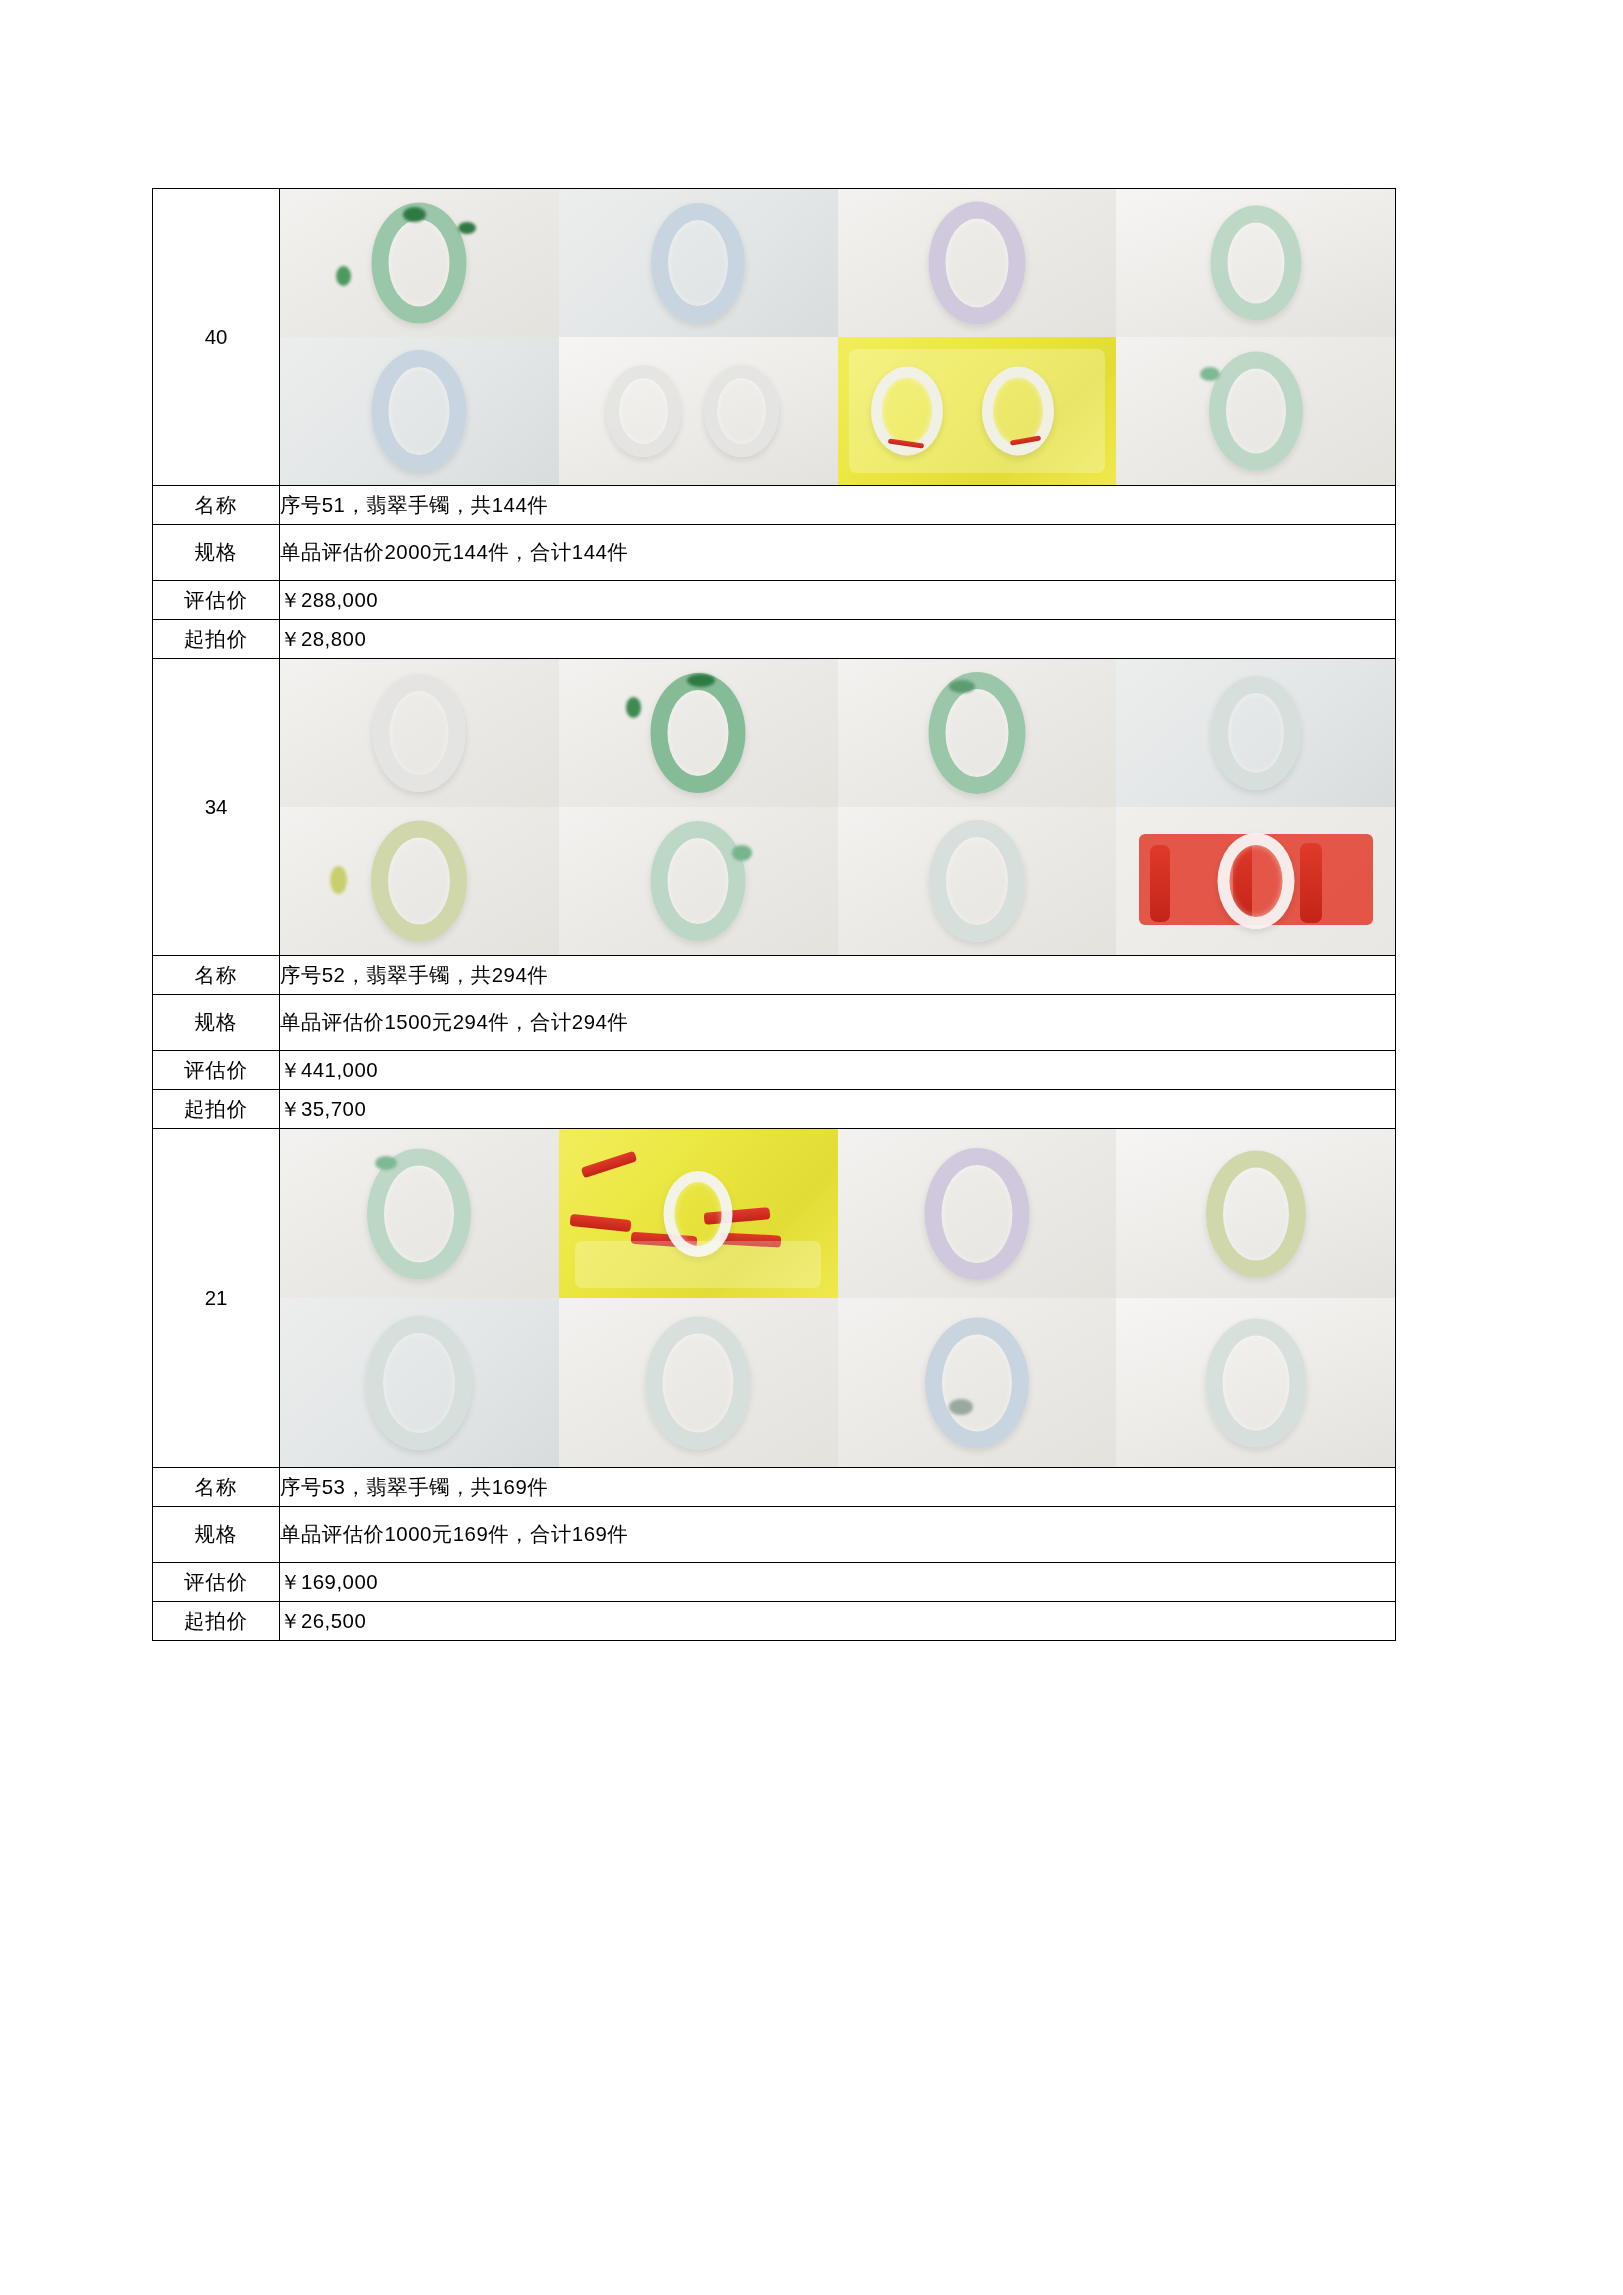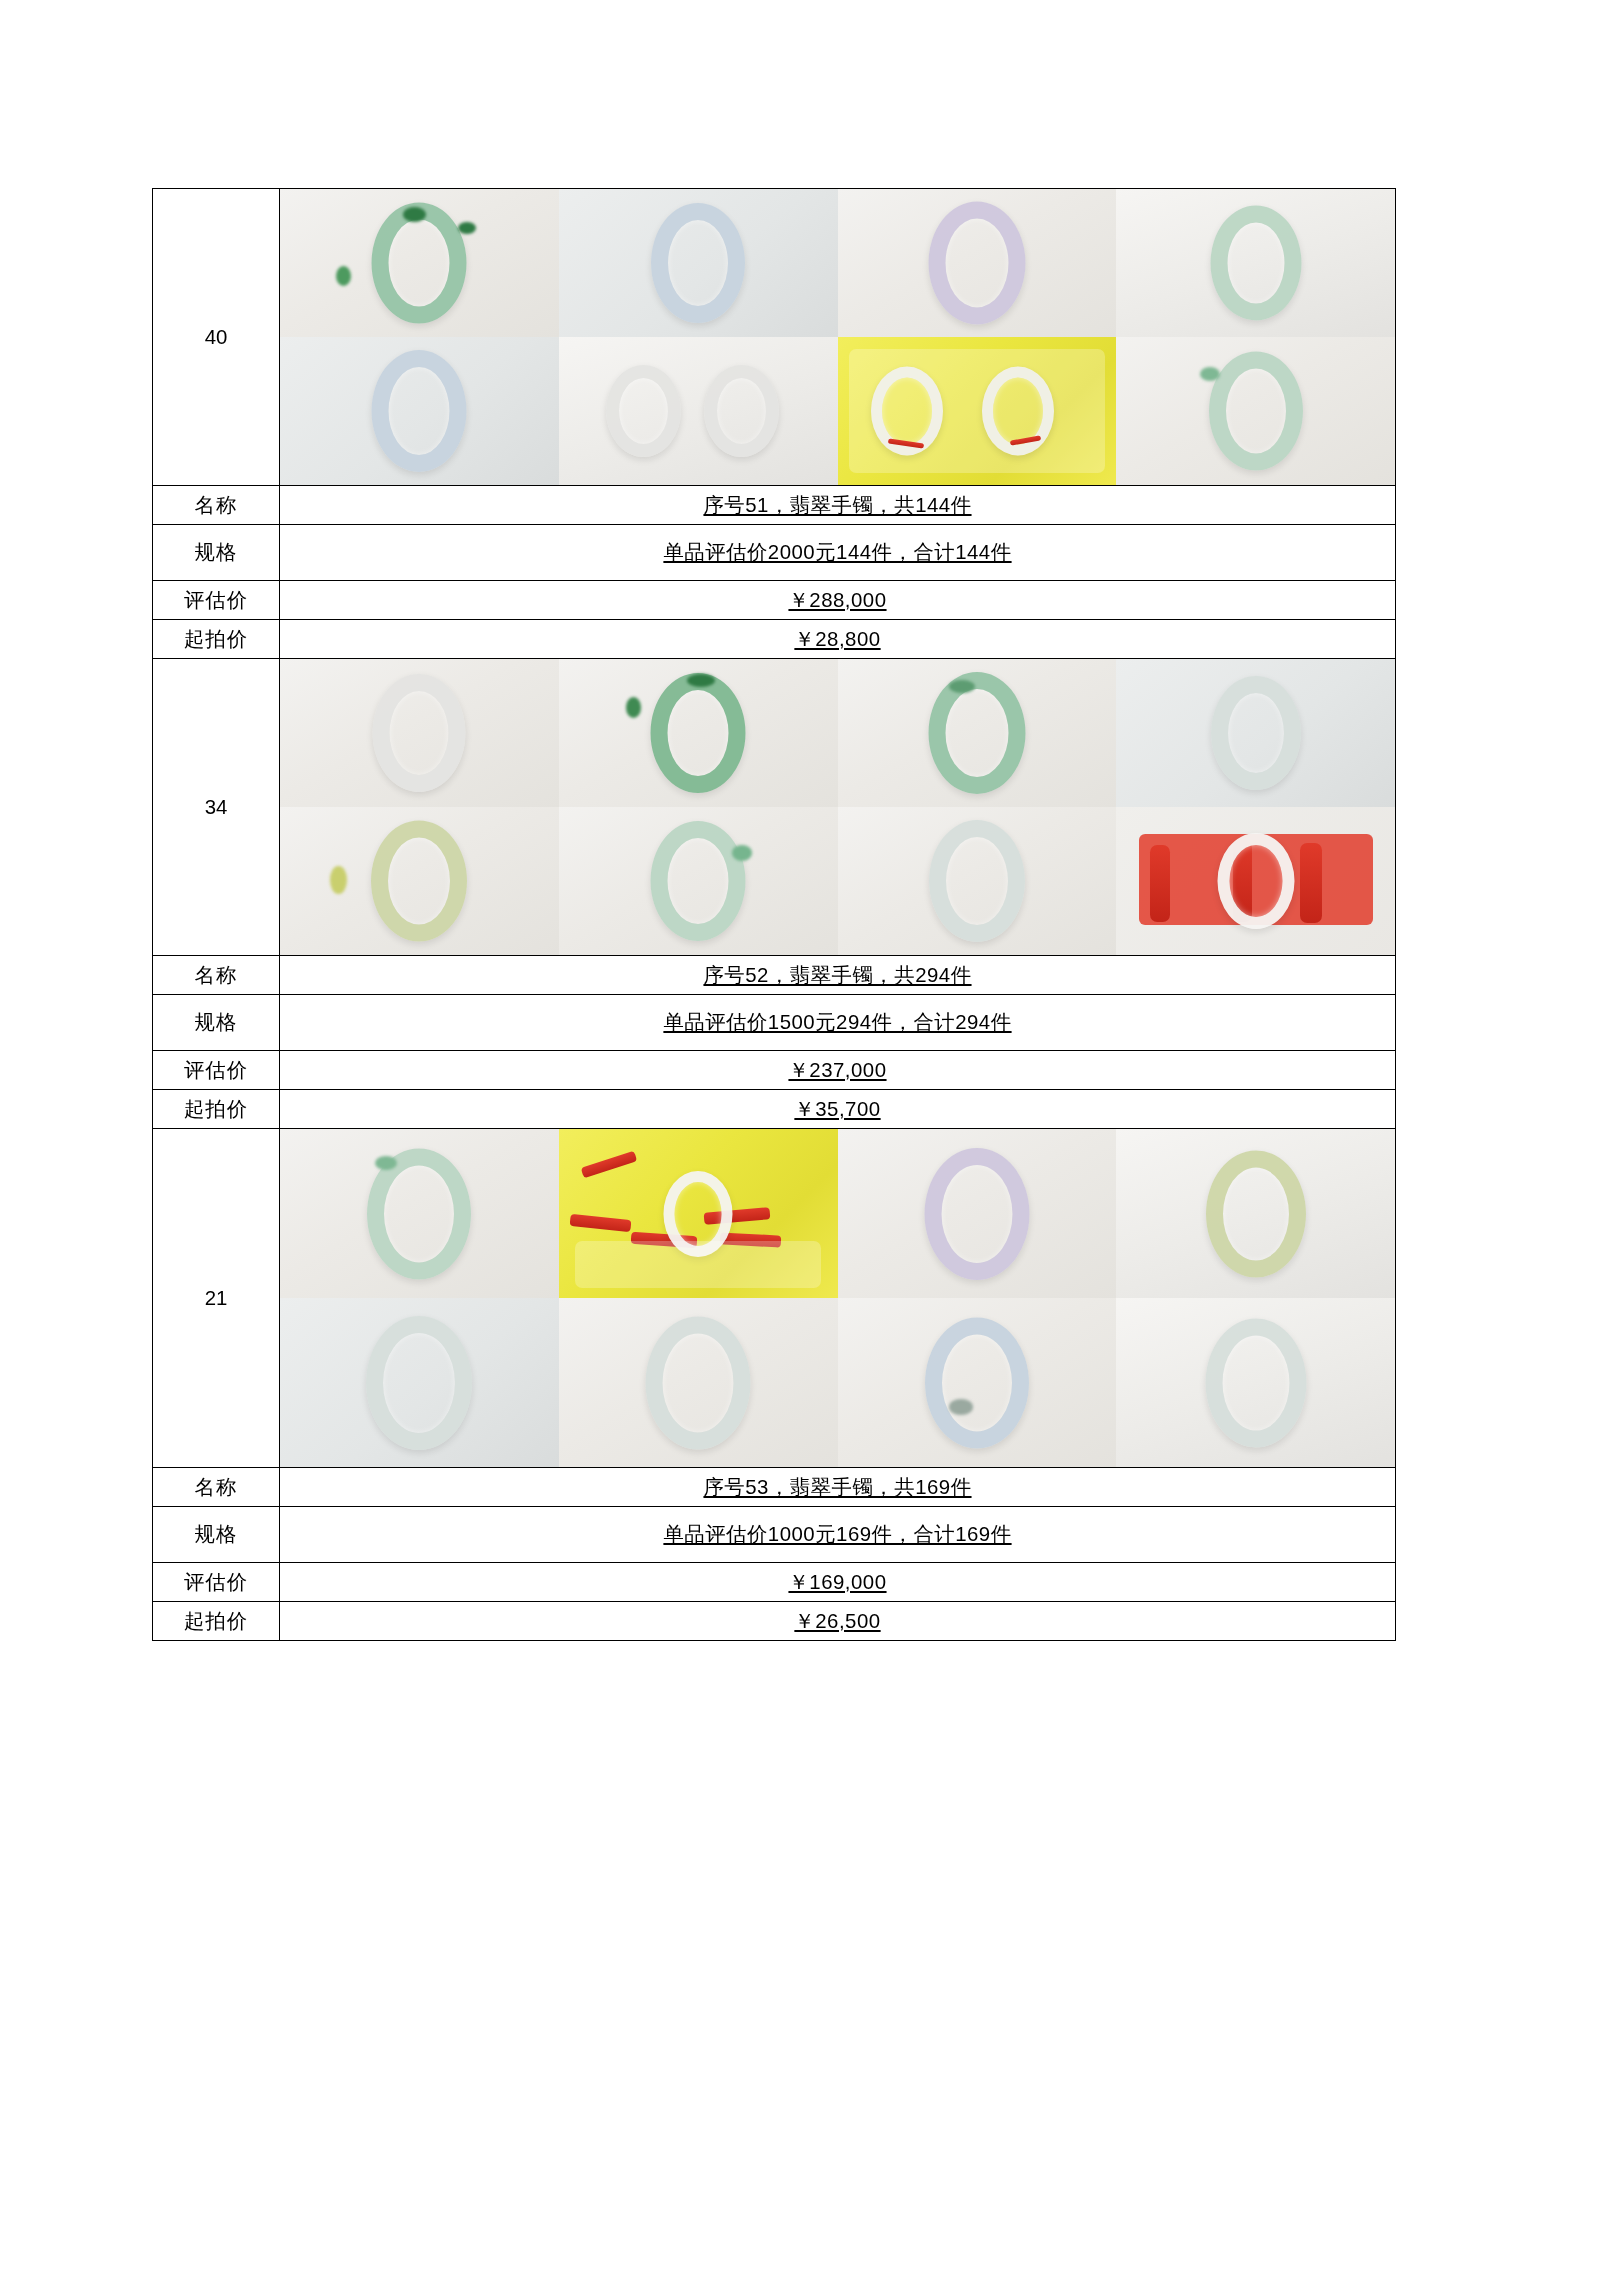--- a/index.html
+++ b/index.html
@@ -36,24 +36,23 @@
     font-size: 20.4px;
     line-height: 1.3;
   }
   .label-cell {
     width: 127px;
     text-align: center;
     font-size: 21.5px;
     letter-spacing: 1px;
   }
   .value-cell {
-    text-align: center;
+    text-align: left;
     font-size: 21.5px;
     letter-spacing: 0.5px;
-    text-decoration: underline;
   }
   .row-name td, .row-eval td, .row-start td {
     height: 38px;
   }
   .row-spec td {
     height: 55px;
   }
   .idx-cell {
     width: 127px;
     text-align: center;
@@ -244,21 +243,21 @@
       <tr class="row-name">
         <td class="label-cell">名称</td>
         <td class="value-cell">序号52，翡翠手镯，共294件</td>
       </tr>
       <tr class="row-spec">
         <td class="label-cell">规格</td>
         <td class="value-cell">单品评估价1500元294件，合计294件</td>
       </tr>
       <tr class="row-eval">
         <td class="label-cell">评估价</td>
-        <td class="value-cell">￥237,000</td>
+        <td class="value-cell">￥441,000</td>
       </tr>
       <tr class="row-start">
         <td class="label-cell">起拍价</td>
         <td class="value-cell">￥35,700</td>
       </tr>
 
       <tr>
         <td class="idx-cell">21</td>
         <td class="gallery-cell">
           <div class="gallery gal-42">

